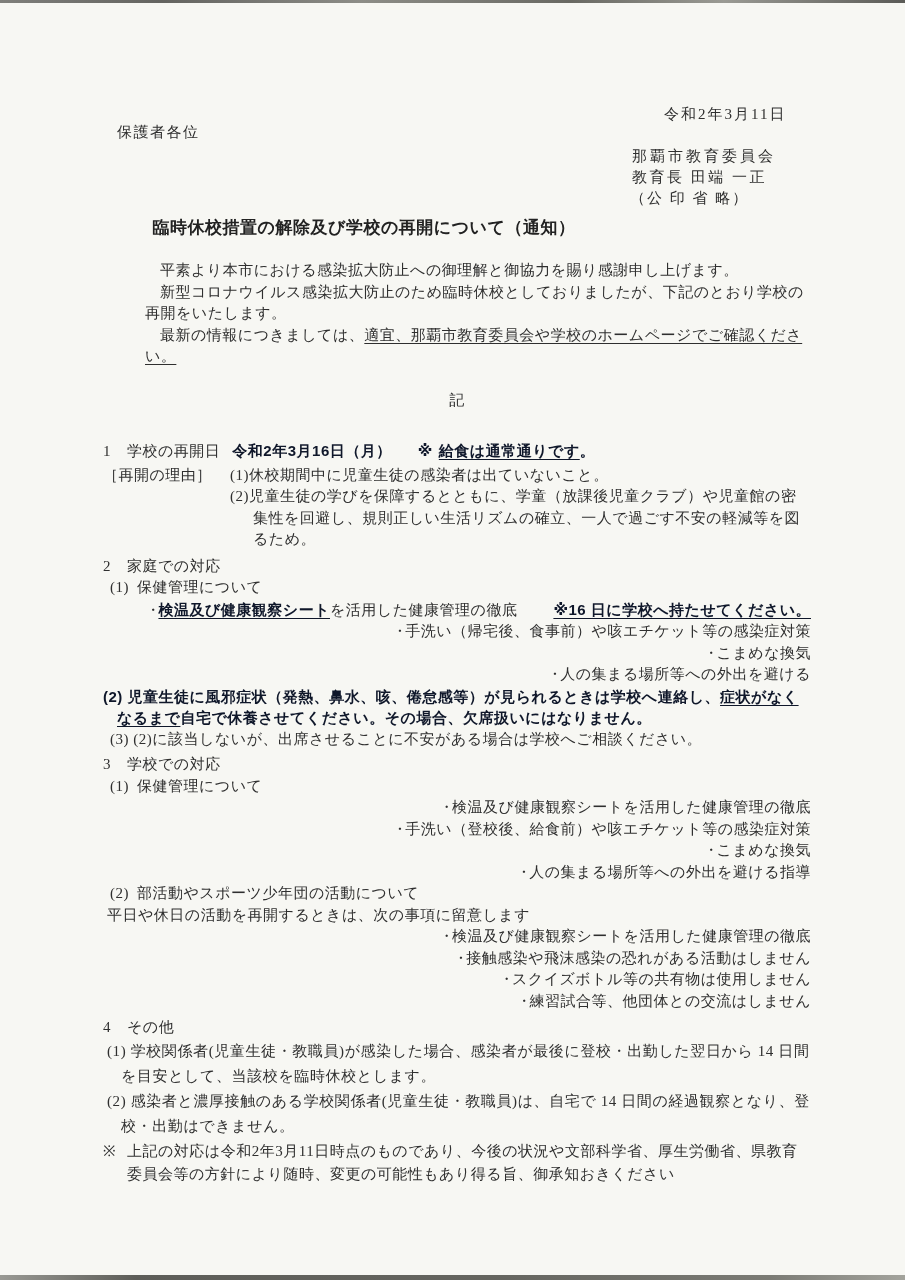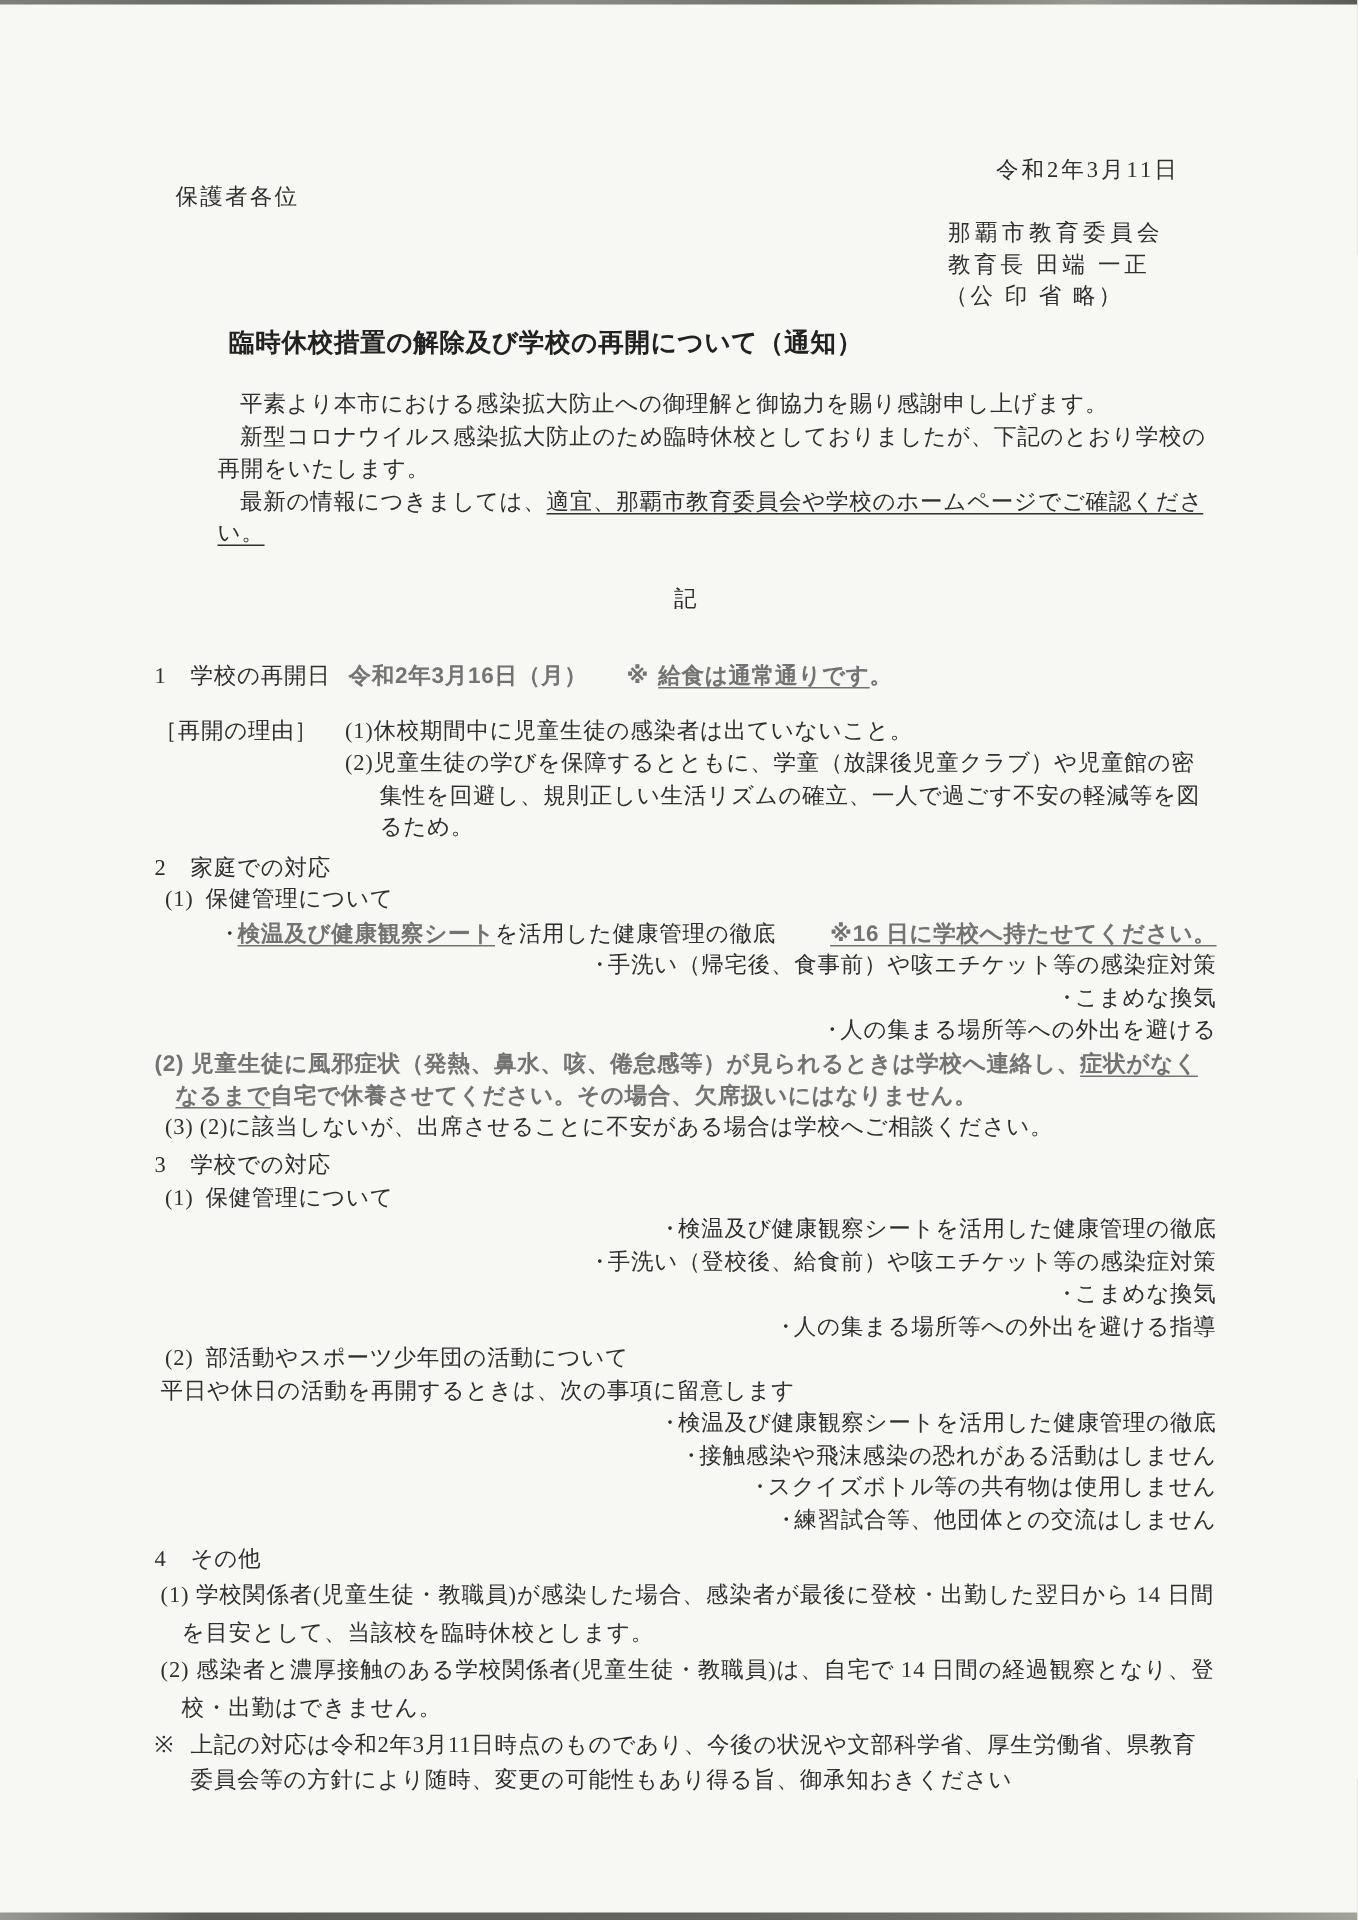--- a/index.html
+++ b/index.html
@@ -15,40 +15,40 @@
     line-height:21.5px;
   }
   
   .edge-top{position:absolute;top:0;left:0;width:905px;height:3px;
     background:linear-gradient(90deg,#6a6a66 0%,#4a4a46 18%,#7a7a74 40%,#505049 63%,#8a8a83 80%,#3f3f3b 100%);
     opacity:.85;}
   .edge-bottom{position:absolute;bottom:0;left:0;width:905px;height:5px;
     background:linear-gradient(90deg,#8f8f89 0%,#4c4c47 15%,#55554f 55%,#6d6d66 85%,#9a9a93 100%);
     opacity:.9;}
   .abs{position:absolute;}
-  .b{font-family:"Liberation Sans","DejaVu Sans",sans-serif;font-weight:bold;color:#737373;}
+  .b{font-family:"Liberation Sans","DejaVu Sans",sans-serif;font-weight:bold;color:#0f172a;}
   .u{text-decoration:underline;text-underline-offset:3px;text-decoration-thickness:1px;}
   .num{display:inline-block;width:24px;}
   .sp6{display:inline-block;width:6px;}
   .sp12{display:inline-block;width:12px;}
   .sp26{display:inline-block;width:26px;}
   .sp36{display:inline-block;width:36px;}
   .hdr-date{top:104px;left:664px;letter-spacing:2px;}
   .hdr-addr{top:122px;left:117px;letter-spacing:1.5px;}
   .hdr-org{top:146px;left:632px;letter-spacing:3px;}
   .hdr-officer{top:167px;left:632px;letter-spacing:2.5px;}
   .hdr-seal{top:188px;left:630px;letter-spacing:2px;}
   .doc-title{top:218px;left:0;width:728px;text-align:center;
-    font-family:Liberation Sans, sans-serif;font-weight:bold;
+    font-family:Liberation Mono, monospace;font-weight:bold;
     font-size:17px;letter-spacing:0.5px;color:#222;}
   .body{position:absolute;left:103px;top:260px;width:708px;}
   .indent1{text-indent:15px;margin-left:42px;}
   .ki{text-align:center;margin-top:22px;}
   .sec1-row{margin-top:29px;}
-  .reason-row{display:flex;margin-top:15px;justify-content:center;}
+  .reason-row{display:flex;margin-top:2px;justify-content:center;}
   .reason-label{width:127px;flex:0 0 127px;}
   .reasons{flex:1;}
   .hang23{padding-left:23px;text-indent:-23px;}
   .hang14{padding-left:14px;text-indent:-14px;}
   .hang24{padding-left:24px;text-indent:-24px;}
   .sec-head{display:flex;}
   .sec-head .num{flex:0 0 24px;}
   .mt5{margin-top:5px;}
   .mt4{margin-top:4px;}
   .labeled{margin-left:7px;}

